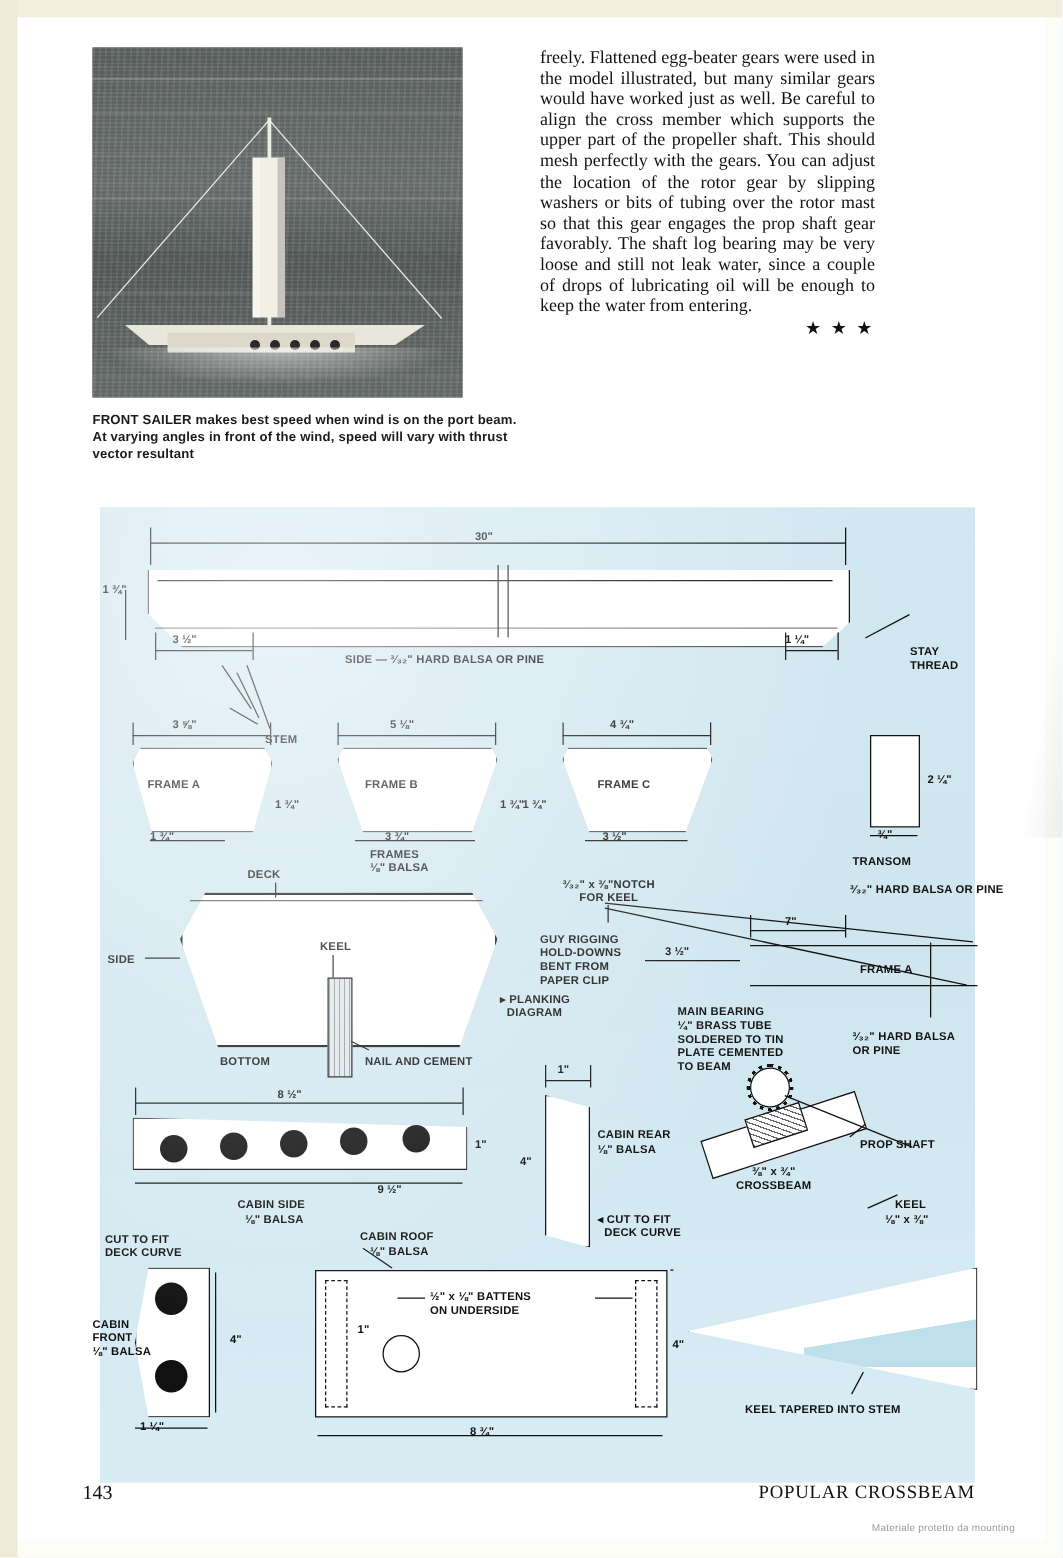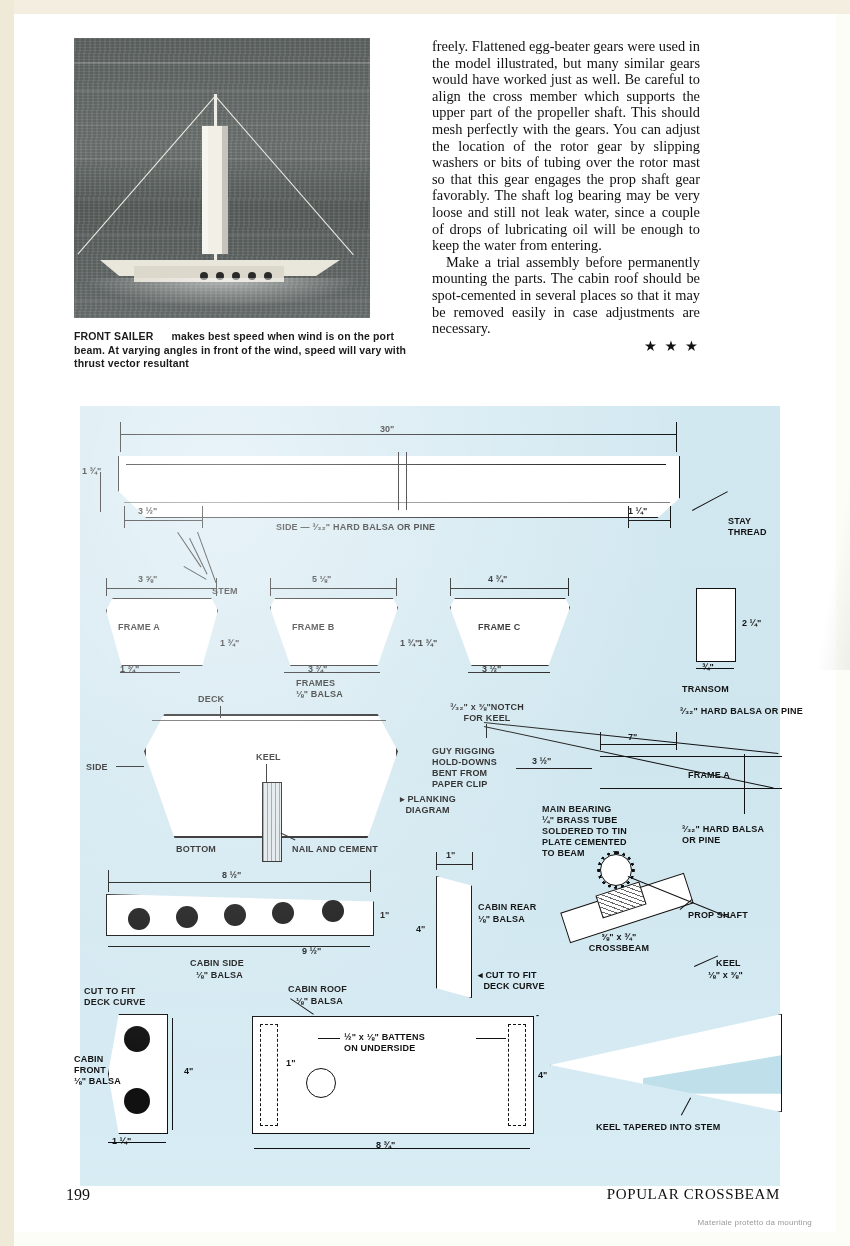--- a/index.html
+++ b/index.html
@@ -45,21 +45,21 @@
     position:absolute;left:8px;top:240px;width:280px;height:30px;
     background:radial-gradient(ellipse at 50% 0%, rgba(255,255,255,0.55), rgba(255,255,255,0) 70%);
   }
 
   .caption{
     position:absolute;left:74px;top:330px;width:342px;
     font-size:10.5px;line-height:13.5px;color:#1b1b1b;font-weight:bold;
     letter-spacing:0.15px;
   }
   .caption .lead{font-weight:bold;}
-  .caption .rest{font-weight:bold;margin-left:15px;}
+  .caption .rest{font-weight:bold;}
 
   .col-right{
     position:absolute;left:432px;top:38px;width:268px;
     font-family:"Liberation Serif",serif;font-size:14.4px;line-height:16.6px;
     color:#111;text-align:justify;
   }
   .col-right p{margin:0;}
   .col-right p.indent{text-indent:14px;}
   .stars{letter-spacing:2px;}
   .stars-line{text-align:right;margin-top:1px;}
@@ -214,21 +214,20 @@
     <div class="port" style="left:190px"></div>
     <div class="wake"></div>
   </div>
 
   <div class="caption">
     <span class="lead">FRONT SAILER</span><span class="rest"> makes best speed when wind is on the port beam. At varying angles in front of the wind, speed will vary with thrust vector resultant</span>
   </div>
 
   <div class="col-right">
     <p>freely. Flattened egg-beater gears were used in the model illustrated, but many similar gears would have worked just as well. Be careful to align the cross member which supports the upper part of the propeller shaft. This should mesh perfectly with the gears. You can adjust the location of the rotor gear by slipping washers or bits of tubing over the rotor mast so that this gear engages the prop shaft gear favorably. The shaft log bearing may be very loose and still not leak water, since a couple of drops of lubricating oil will be enough to keep the water from entering.</p>
-    <p class="indent">Make a trial assembly before permanently mounting the parts. The cabin roof should be spot-cemented in several places so that it may be removed easily in case adjustments are necessary.</p>
     <div class="stars-line"><span class="stars">★ ★ ★</span></div>
   </div>
 
   <div class="blueprint">
 
     <div class="hullside"></div>
 
     <div class="bp-line" style="left:46px;top:58px;width:540px;height:1px;"></div>
     <div class="bp-line" style="left:44px;top:96px;width:546px;height:1px;opacity:.55"></div>
 
@@ -406,16 +405,16 @@
     </div>
     <div class="bp-lbl" style="left:516px;top:716px;">KEEL TAPERED INTO STEM</div>
     <div class="arrowline" style="left:596px;top:700px;width:20px;transform:rotate(-62deg);"></div>
     <div class="bp-lbl" style="left:456px;top:604px;">-</div>
 
     <div class="bp-line" style="left:404px;top:318px;width:1.4px;height:0;"></div>
   </div>
 
   <div class="fold"></div>
 
-  <div class="folio">199</div>
+  <div class="folio">143</div>
   <div class="magname">POPULAR CROSSBEAM</div>
   <div class="copyright">Materiale protetto da mounting</div>
 </div>
 
 </body></html>

